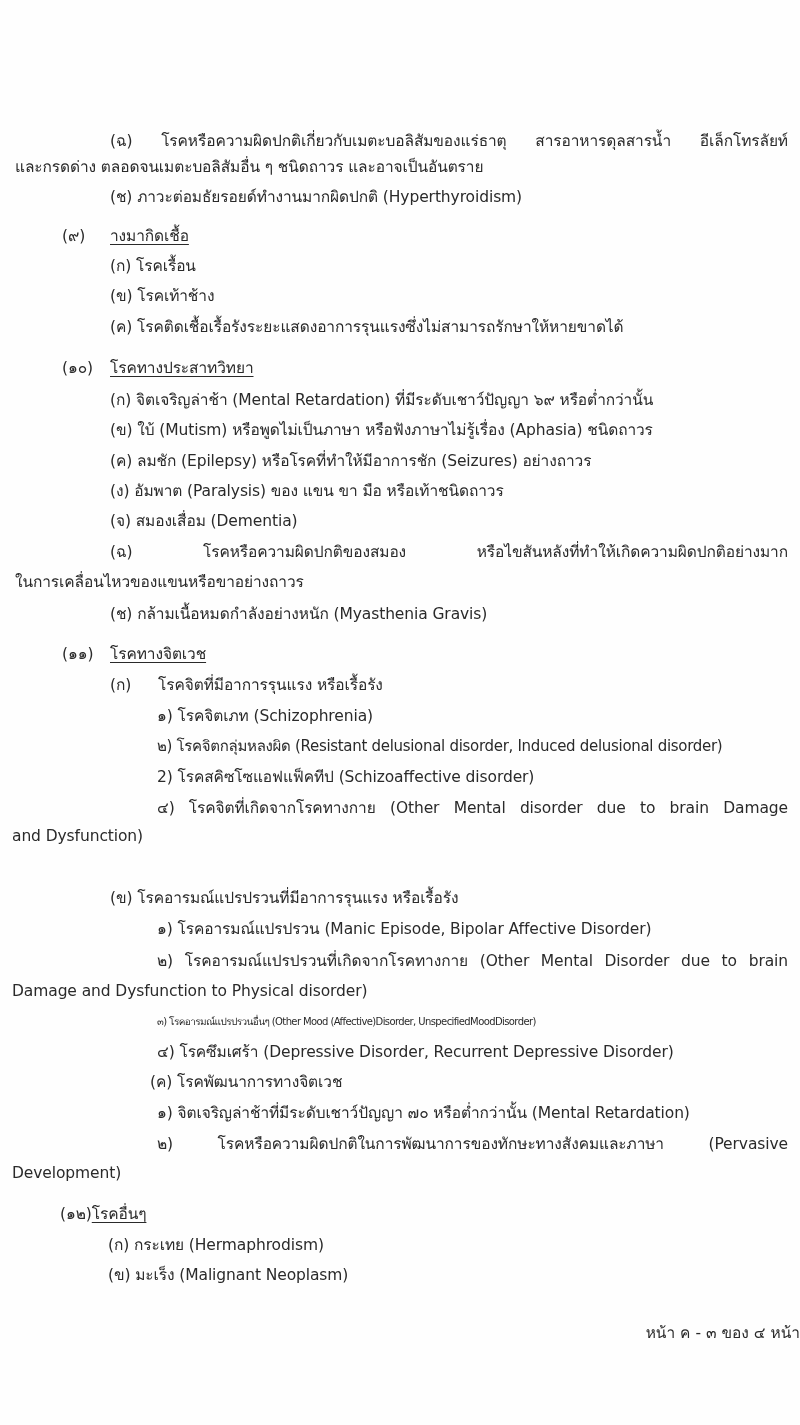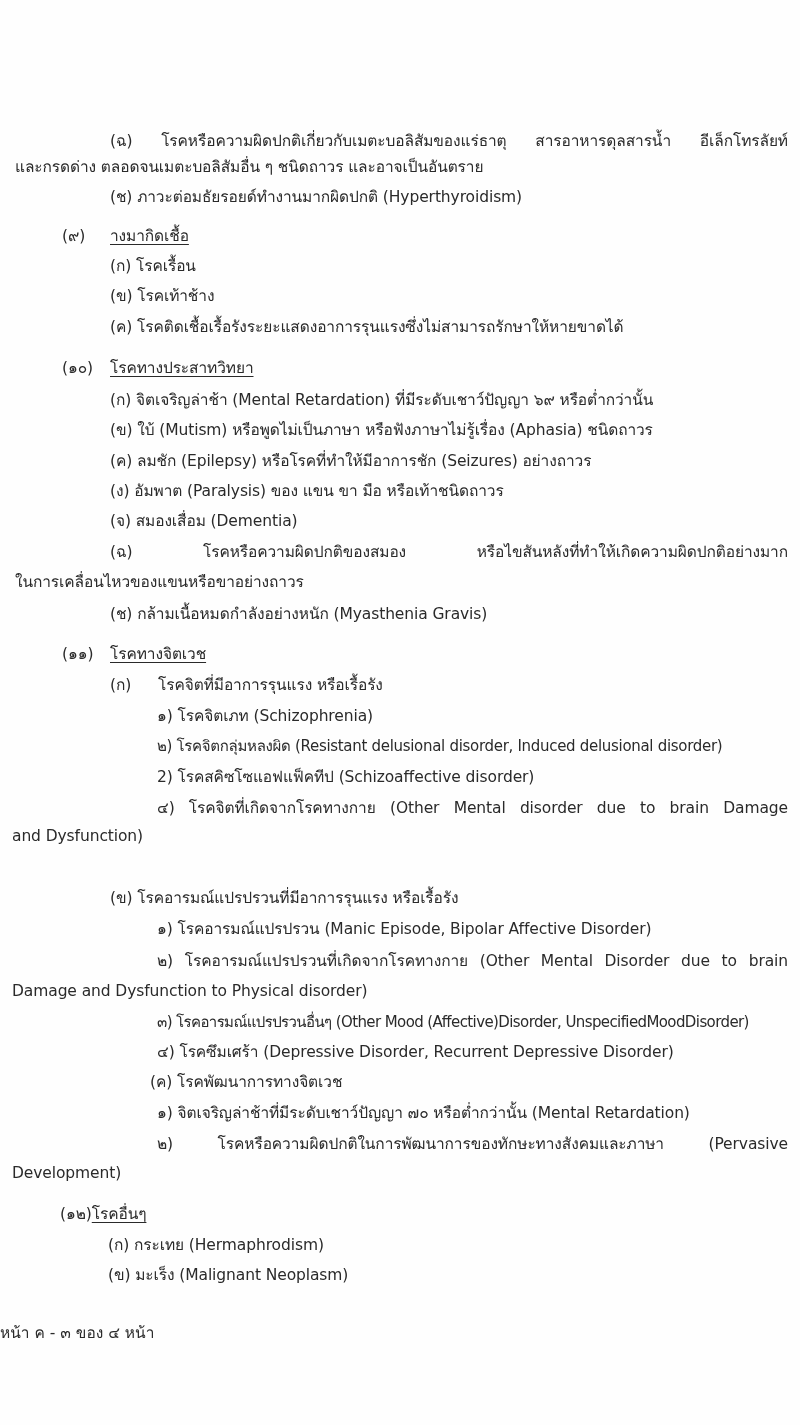--- a/index.html
+++ b/index.html
@@ -36,21 +36,21 @@
       text-align-last: justify;
       white-space: normal;
     }
     .u { text-decoration: underline; text-underline-offset: 3px; }
     .num { display: inline-block; min-width: 48px; }
     .footer {
       position: absolute;
       top: 1322px;
       left: 0;
       width: 800px;
-      text-align: left;
+      text-align: right;
       font-size: 15.5px;
       line-height: 22px;
     }
   </style>
 </head>
 <body>
 
 <div class="page">
 
   <div class="ln full" style="top:130px; text-indent:98px;">(ฉ) โรคหรือความผิดปกติเกี่ยวกับเมตะบอลิสัมของแร่ธาตุ สารอาหารดุลสารน้ำ อีเล็กโทรลัยท์</div>
@@ -85,21 +85,21 @@
   <div class="ln" style="top:705px; left:157px;">๑) โรคจิตเภท (Schizophrenia)</div>
   <div class="ln" style="top:735px; left:157px; font-size:15px; letter-spacing:-0.3px;">๒) โรคจิตกลุ่มหลงผิด (Resistant delusional disorder, Induced delusional disorder)</div>
   <div class="ln" style="top:766px; left:157px;">2) โรคสคิซโซแอฟแฟ็คทีป (Schizoaffective disorder)</div>
   <div class="ln full" style="top:797px; text-indent:145px;">๔) โรคจิตที่เกิดจากโรคทางกาย (Other Mental disorder due to brain Damage</div>
   <div class="ln" style="top:825px; left:12px;">and Dysfunction)</div>
 
   <div class="ln" style="top:887px; left:110px;">(ข) โรคอารมณ์แปรปรวนที่มีอาการรุนแรง หรือเรื้อรัง</div>
   <div class="ln" style="top:918px; left:157px;">๑) โรคอารมณ์แปรปรวน (Manic Episode, Bipolar Affective Disorder)</div>
   <div class="ln full" style="top:950px; text-indent:145px;">๒) โรคอารมณ์แปรปรวนที่เกิดจากโรคทางกาย (Other Mental Disorder due to brain</div>
   <div class="ln" style="top:980px; left:12px;">Damage and Dysfunction to Physical disorder)</div>
-  <div class="ln" style="top:1011px; left:157px; font-size:15px; letter-spacing:-0.6px;">๓) โรคอารมณ์แปรปรวนอื่นๆ (Other Mood (Affective)Disorder, UnspecifiedMoodDisorder)</div>
+  <div class="ln" style="top:1011px; left:157px; font-size:10px; letter-spacing:-0.6px;">๓) โรคอารมณ์แปรปรวนอื่นๆ (Other Mood (Affective)Disorder, UnspecifiedMoodDisorder)</div>
   <div class="ln" style="top:1041px; left:157px;">๔) โรคซึมเศร้า (Depressive Disorder, Recurrent Depressive Disorder)</div>
 
   <div class="ln" style="top:1071px; left:110px;margin-left:40px;">(ค) โรคพัฒนาการทางจิตเวช</div>
   <div class="ln" style="top:1102px; left:157px;">๑) จิตเจริญล่าช้าที่มีระดับเชาว์ปัญญา ๗๐ หรือต่ำกว่านั้น (Mental Retardation)</div>
   <div class="ln full" style="top:1133px; text-indent:145px;">๒) โรคหรือความผิดปกติในการพัฒนาการของทักษะทางสังคมและภาษา (Pervasive</div>
   <div class="ln" style="top:1162px; left:12px;">Development)</div>
 
   <div class="ln" style="top:1203px; left:60px;">
     <span>(๑๒)</span><span class="u">โรคอื่นๆ</span>
   </div>

